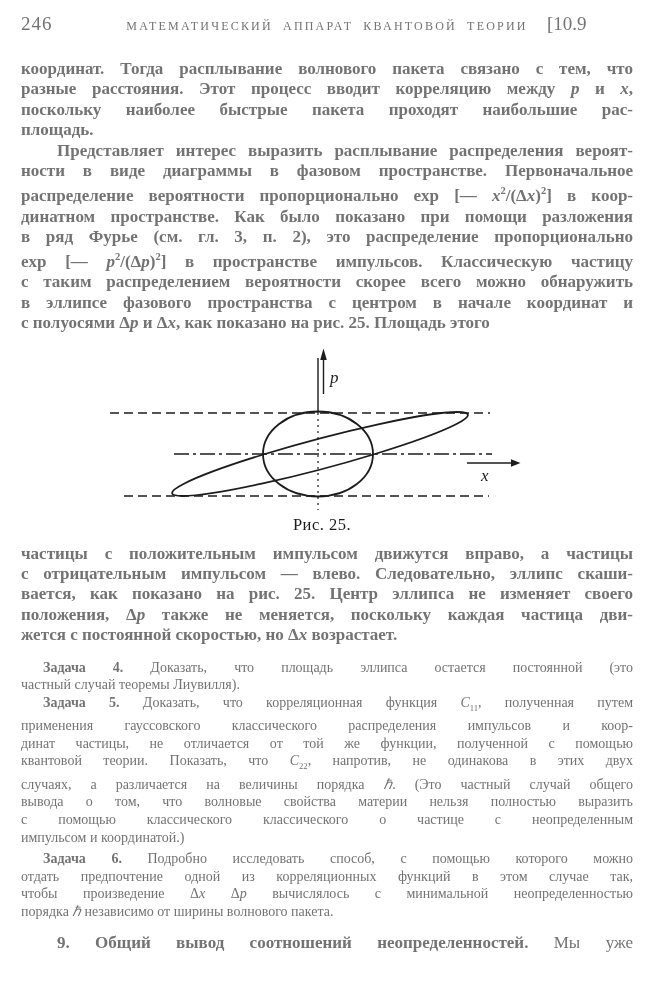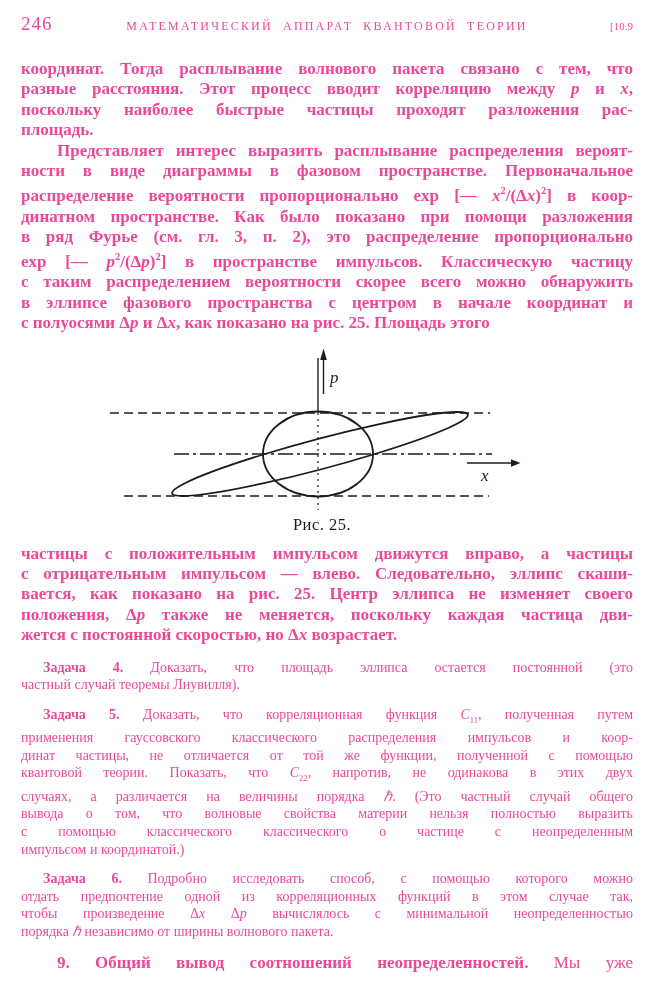--- a/index.html
+++ b/index.html
@@ -1,26 +1,26 @@
 <!DOCTYPE html>
 <html><head>
 <meta charset="utf-8">
 <style>
   html,body { margin:0; padding:0; background:#fff; }
   .page {
     position:relative; width:650px; height:991px; box-sizing:border-box;
     padding:13px 17px 0 21px; overflow:hidden;
-    background:#fff; color:#ec4899;
+    background:#fff; color:#737373;
     font-family:"Liberation Serif", serif;
   }
   
   .runhead { display:flex; align-items:baseline; height:22px; margin-bottom:24px; }
   .pagenum { width:86px; font-size:19px; letter-spacing:1px; }
   .runtitle { flex:1; text-align:center; font-size:12px; letter-spacing:2.2px; word-spacing:5px; white-space:nowrap; }
-  .secref { width:86px; text-align:right; font-size:11px; }
+  .secref { width:86px; font-size:19px; }
 
   
   .body-text { font-size:17px; line-height:20.4px;font-weight:bold; }
   .line { text-align:justify; text-align-last:justify; white-space:nowrap; }
   .line.last { text-align-last:left; }
   .indent .line:first-child { text-indent:36px; }
   .problems .line:first-child { text-indent:22px; }
 
   .problem-text { font-size:14px; line-height:17.6px; }
   .problems { margin-top:13px; }
@@ -49,21 +49,21 @@
 
   <header class="runhead">
     <span class="pagenum">246</span>
     <span class="runtitle">МАТЕМАТИЧЕСКИЙ АППАРАТ КВАНТОВОЙ ТЕОРИИ</span>
     <span class="secref">[10.9</span>
   </header>
 
   <div class="body-text">
       <div class="line">координат. Тогда расплывание волнового пакета связано с тем, что</div>
       <div class="line">разные расстояния. Этот процесс вводит корреляцию между <i>p</i> и <i>x</i>,</div>
-      <div class="line">поскольку наиболее быстрые частицы проходят разложения рас-</div>
+      <div class="line">поскольку наиболее быстрые пакета проходят наибольшие рас-</div>
       <div class="line last">площадь.</div>
     </div>
   <div class="body-text indent">
       <div class="line">Представляет интерес выразить расплывание распределения вероят-</div>
       <div class="line">ности в виде диаграммы в фазовом пространстве. Первоначальное</div>
       <div class="line">распределение вероятности пропорционально exp [— <i>x</i><sup>2</sup>/(Δ<i>x</i>)<sup>2</sup>] в коор-</div>
       <div class="line">динатном пространстве. Как было показано при помощи разложения</div>
       <div class="line">в ряд Фурье (см. гл. 3, п. 2), это распределение пропорционально</div>
       <div class="line">exp [— <i>p</i><sup>2</sup>/(Δ<i>p</i>)<sup>2</sup>] в пространстве импульсов. Классическую частицу</div>
       <div class="line">с таким распределением вероятности скорее всего можно обнаружить</div>
@@ -104,31 +104,31 @@
       <div class="line">вается, как показано на рис. 25. Центр эллипса не изменяет своего</div>
       <div class="line">положения, Δ<i>p</i> также не меняется, поскольку каждая частица дви-</div>
       <div class="line last">жется с постоянной скоростью, но Δ<i>x</i> возрастает.</div>
     </div>
 
   <section class="problems">
     <div class="problem-text problems">
         <div class="line"><b>Задача 4.</b> Доказать, что площадь эллипса остается постоянной (это</div>
         <div class="line last">частный случай теоремы Лиувилля).</div>
       </div>
-    <div class="problem-text problems" style="margin-top:12px">
+    <div class="problem-text problems" style="margin-top:0">
         <div class="line"><b>Задача 5.</b> Доказать, что корреляционная функция <i>C</i><sub>11</sub>, полученная путем</div>
         <div class="line">применения гауссовского классического распределения импульсов и коор-</div>
         <div class="line">динат частицы, не отличается от той же функции, полученной с помощью</div>
         <div class="line">квантовой теории. Показать, что <i>C</i><sub>22</sub>, напротив, не одинакова в этих двух</div>
         <div class="line">случаях, а различается на величины порядка <i>ℏ</i>. (Это частный случай общего</div>
         <div class="line">вывода о том, что волновые свойства материи нельзя полностью выразить</div>
         <div class="line">с помощью классического классического о частице с неопределенным</div>
         <div class="line last">импульсом и координатой.)</div>
       </div>
-    <div class="problem-text problems" style="margin-top:12px">
+    <div class="problem-text problems" style="margin-top:4px">
         <div class="line"><b>Задача 6.</b> Подробно исследовать способ, с помощью которого можно</div>
         <div class="line">отдать предпочтение одной из корреляционных функций в этом случае так,</div>
         <div class="line">чтобы произведение Δ<i>x</i> Δ<i>p</i> вычислялось с минимальной неопределенностью</div>
         <div class="line last">порядка <i>ℏ</i> независимо от ширины волнового пакета.</div>
       </div>
   </section>
 
   <div class="section9 indent">
       <div class="line"><b>9. Общий вывод соотношений неопределенностей.</b> Мы уже</div>
     </div>

